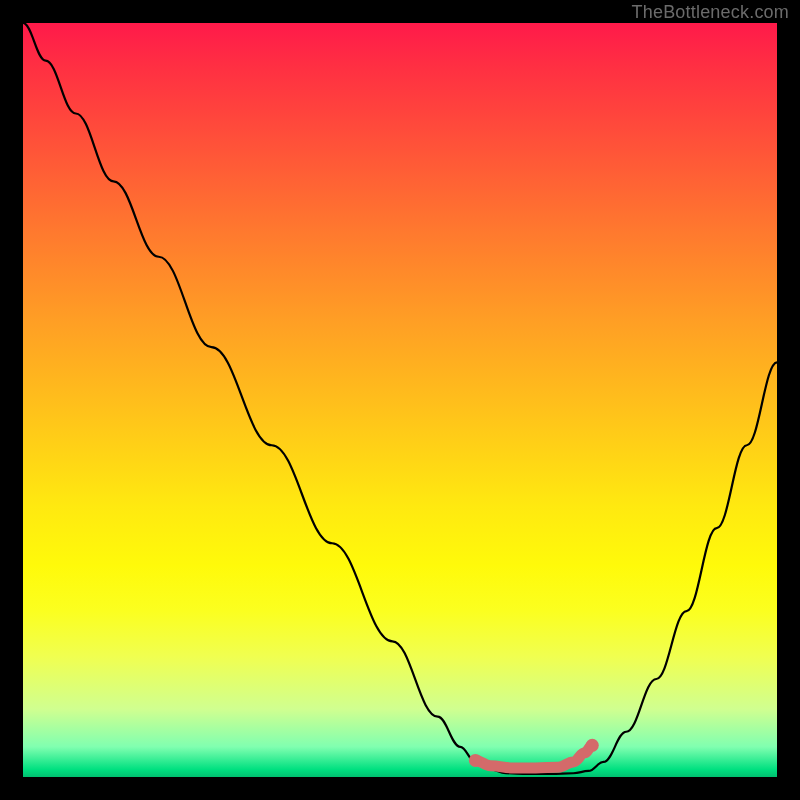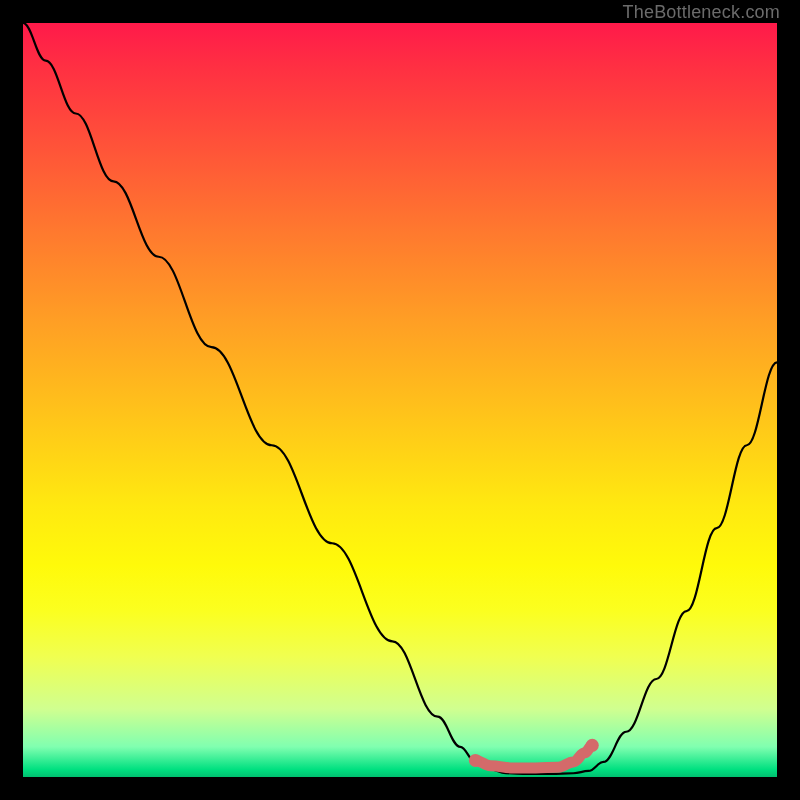--- a/index.html
+++ b/index.html
@@ -42,21 +42,21 @@
     position: absolute;
     left: 23px;
     top: 23px;
     width: 754px;
     height: 754px;
     pointer-events: none;
   }
   .watermark {
     position: absolute;
     top: 2px;
-    right: 20px;
+    right: 11px;
     font-family: Arial, Helvetica, sans-serif;
     font-size: 18px;
     color: #6b6b6b;
     letter-spacing: 0.2px;
   }
 </style>
 </head>
 <body>
 
 <div class="container">

